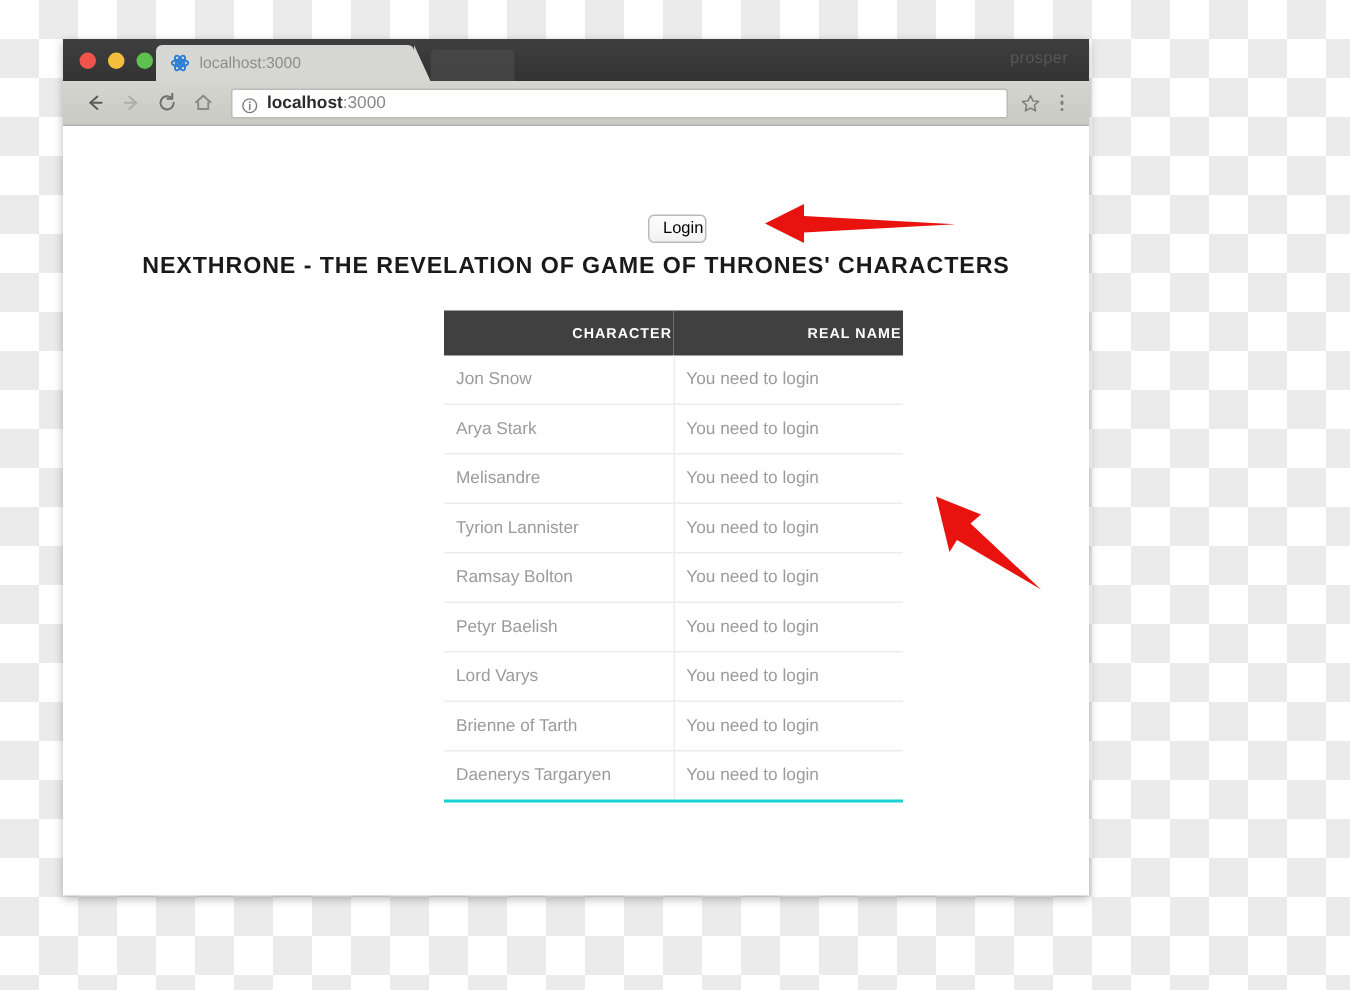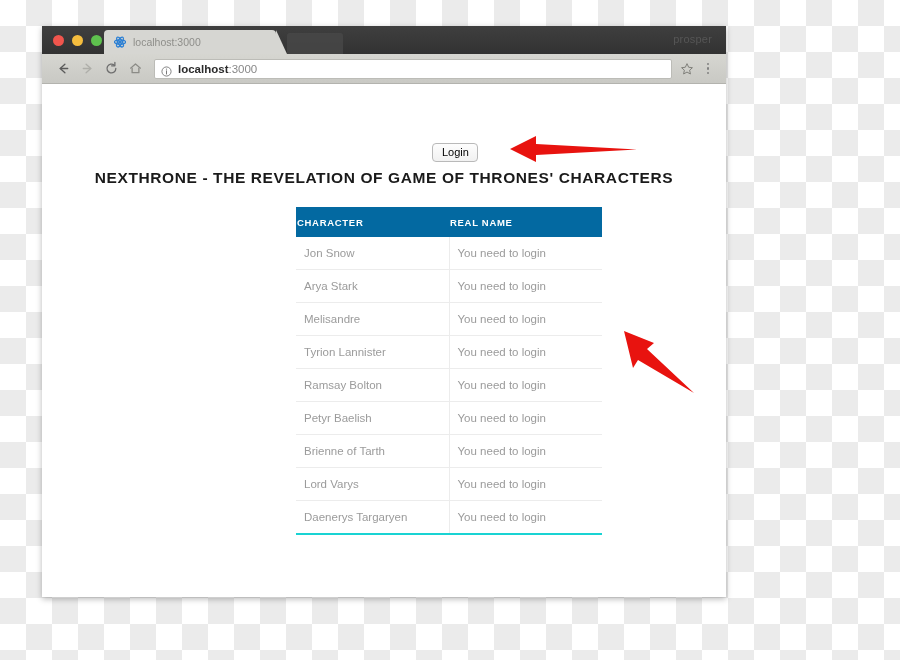--- a/index.html
+++ b/index.html
@@ -191,21 +191,21 @@
     position: relative;
     height: 511px;
     background: #ffffff;
     overflow: hidden;
   }
 
   .login-button {
     position: absolute;
     left: 390px;
     top: 59px;
-    padding: 2px 8px 3px 9px;
+    padding: 2px 1px 3px 9px;
     font-family: "Liberation Sans", sans-serif;
     font-size: 11px;
     color: #000000;
     background: linear-gradient(to bottom, #fdfdfd, #f1f1f1);
     border: 1px solid #b9b9b9;
     border-radius: 4px;
     line-height: 12px;
   }
 
   .page-title {
@@ -225,28 +225,28 @@
   
   .char-table {
     position: absolute;
     left: 254px;
     top: 123px;
     width: 306px;
     border-collapse: collapse;
     table-layout: fixed;
   }
   .char-table th {
-    background: #0369a1;
+    background: #404040;
     color: #ffffff;
     font-size: 9.5px;
     font-weight: bold;
     letter-spacing: 0.7px;
     text-transform: uppercase;
     height: 28px;
-    text-align: left;
+    text-align: right;
     border: none;
   }
   .char-table td {
     height: 32px;
     font-size: 11.5px;
     color: #9b9b9b;
     border: 1px solid #ececec;
     border-top: none;
     text-align: left;
     padding: 0 8px;
@@ -383,25 +383,25 @@
           </tr>
           <tr>
             <td>Ramsay Bolton</td>
             <td>You need to login</td>
           </tr>
           <tr>
             <td>Petyr Baelish</td>
             <td>You need to login</td>
           </tr>
           <tr>
+            <td>Lord Varys</td>
+            <td>You need to login</td>
+          </tr>
+          <tr>
             <td>Brienne of Tarth</td>
-            <td>You need to login</td>
-          </tr>
-          <tr>
-            <td>Lord Varys</td>
             <td>You need to login</td>
           </tr>
           <tr>
             <td>Daenerys Targaryen</td>
             <td>You need to login</td>
           </tr>
         </tbody>
     </table>
 
     <svg class="arrow-svg arrow-login" width="175" height="30" viewBox="0 0 175 30">

